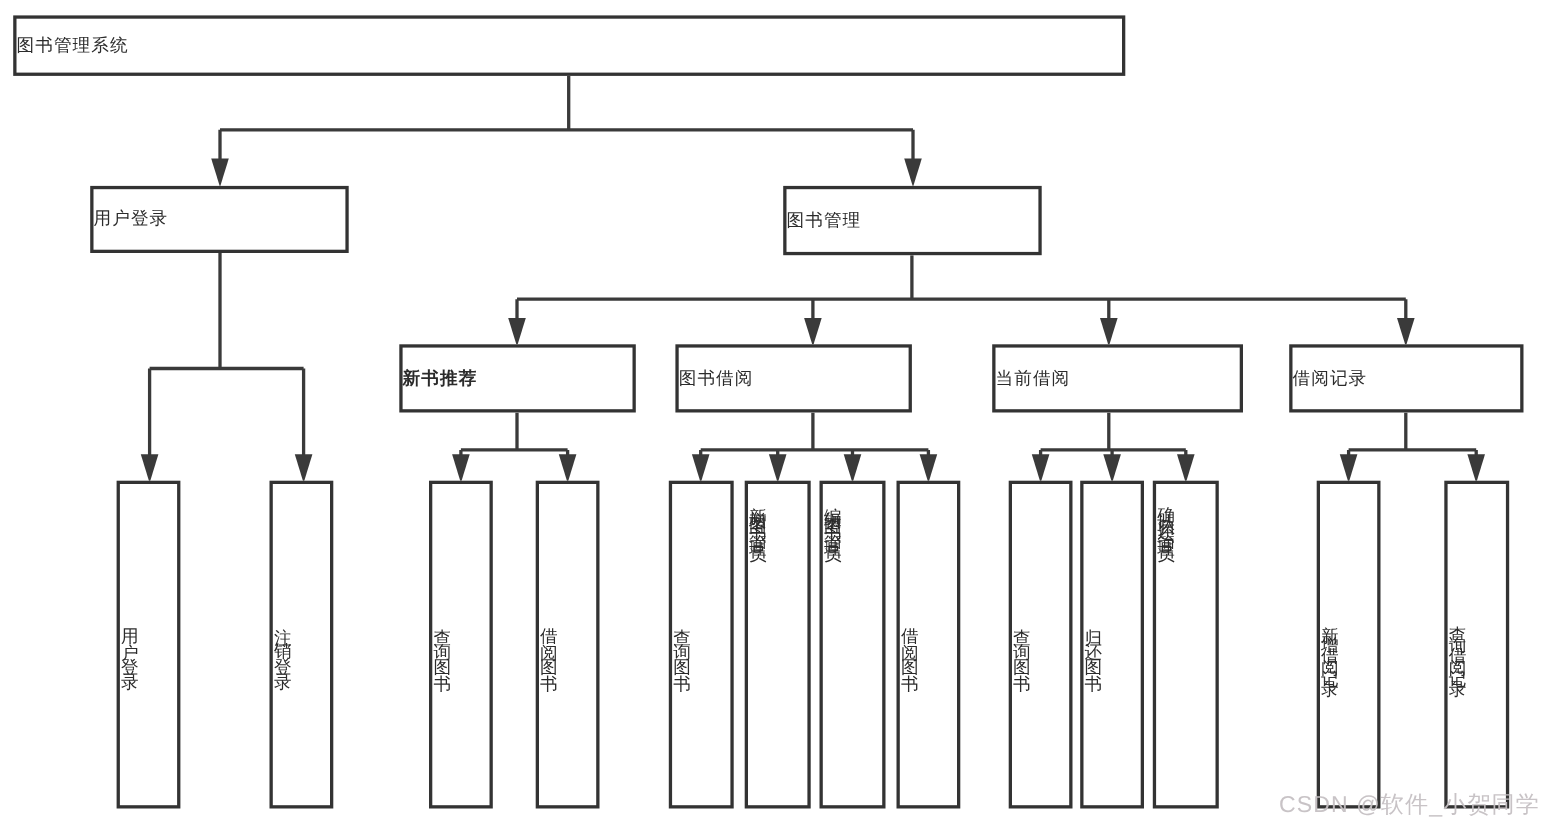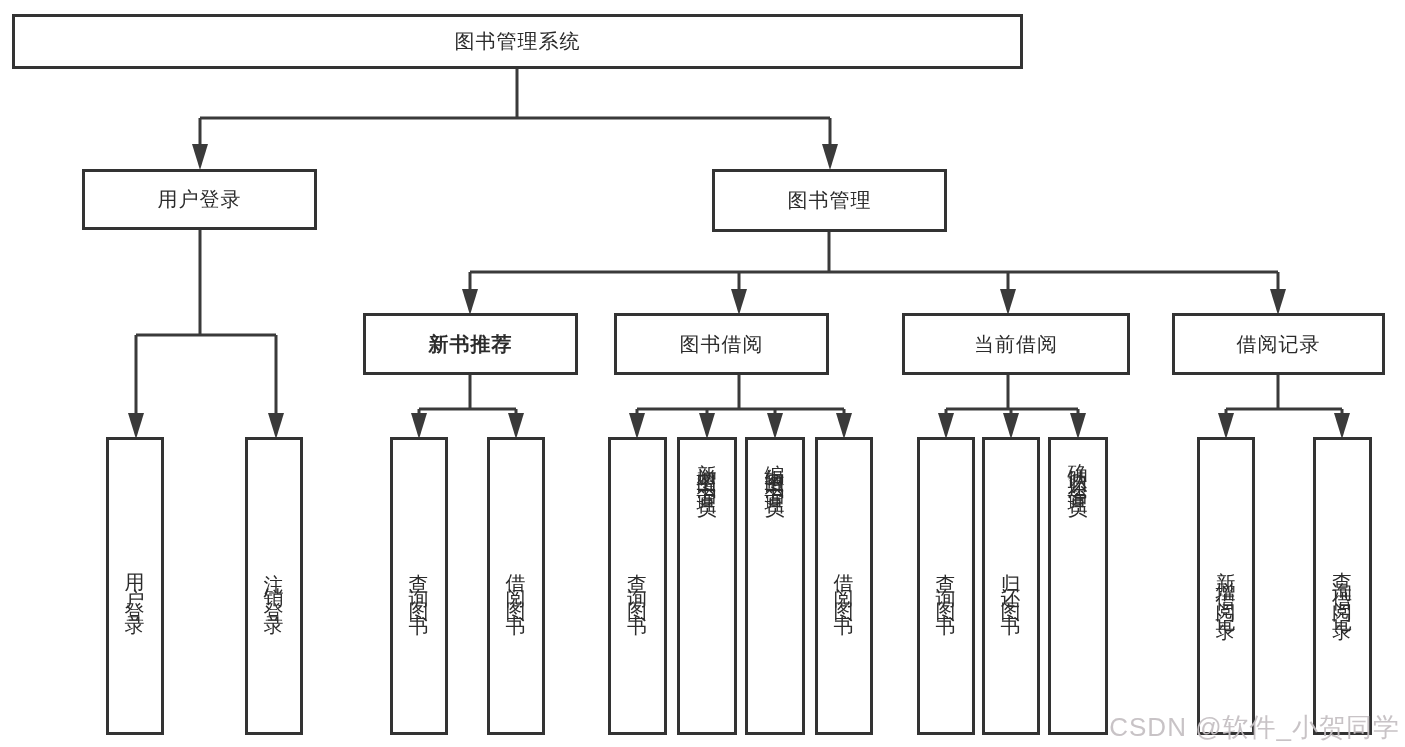--- a/index.html
+++ b/index.html
@@ -17,22 +17,21 @@
     z-index: 0;
   }
   .box {
     position: absolute;
     box-sizing: border-box;
     border: 3px solid #333333;
     background: #ffffff;
     color: #2b2b2b;
     display: flex;
     align-items: center;
-    justify-content: center;
-    font-size: 20px;
+    font-size: 16px;
     letter-spacing: 1px;
     z-index: 1;
   }
   .root  { left: 12px;  top: 14px;  width: 1011px; height: 55px; }
   .lvl2a { left: 82px;  top: 169px; width: 235px;  height: 61px; }
   .lvl2b { left: 712px; top: 169px; width: 235px;  height: 63px; }
   .lvl3  { top: 313px; height: 62px; }
   .leaf  { top: 437px; height: 298px; }
   .vtext {
     writing-mode: vertical-rl;
@@ -40,21 +39,21 @@
     letter-spacing: 14px;
     line-height: 1;
   }
   .v6 .vtext { letter-spacing: 10px; }
   .v9 { align-items: flex-start; padding-top: 8px; }
   .v9 .vtext { letter-spacing: 5px; }
   #watermark {
     position: absolute;
     right: 5px;
     bottom: 2px;
-    font-size: 26px;
+    font-size: 21px;
     letter-spacing: 1px;
     color: rgba(197, 192, 195, 0.95);
     z-index: 2;
     white-space: nowrap;
   }
 </style>
 </head>
 <body>
 
 <div id="canvas">

